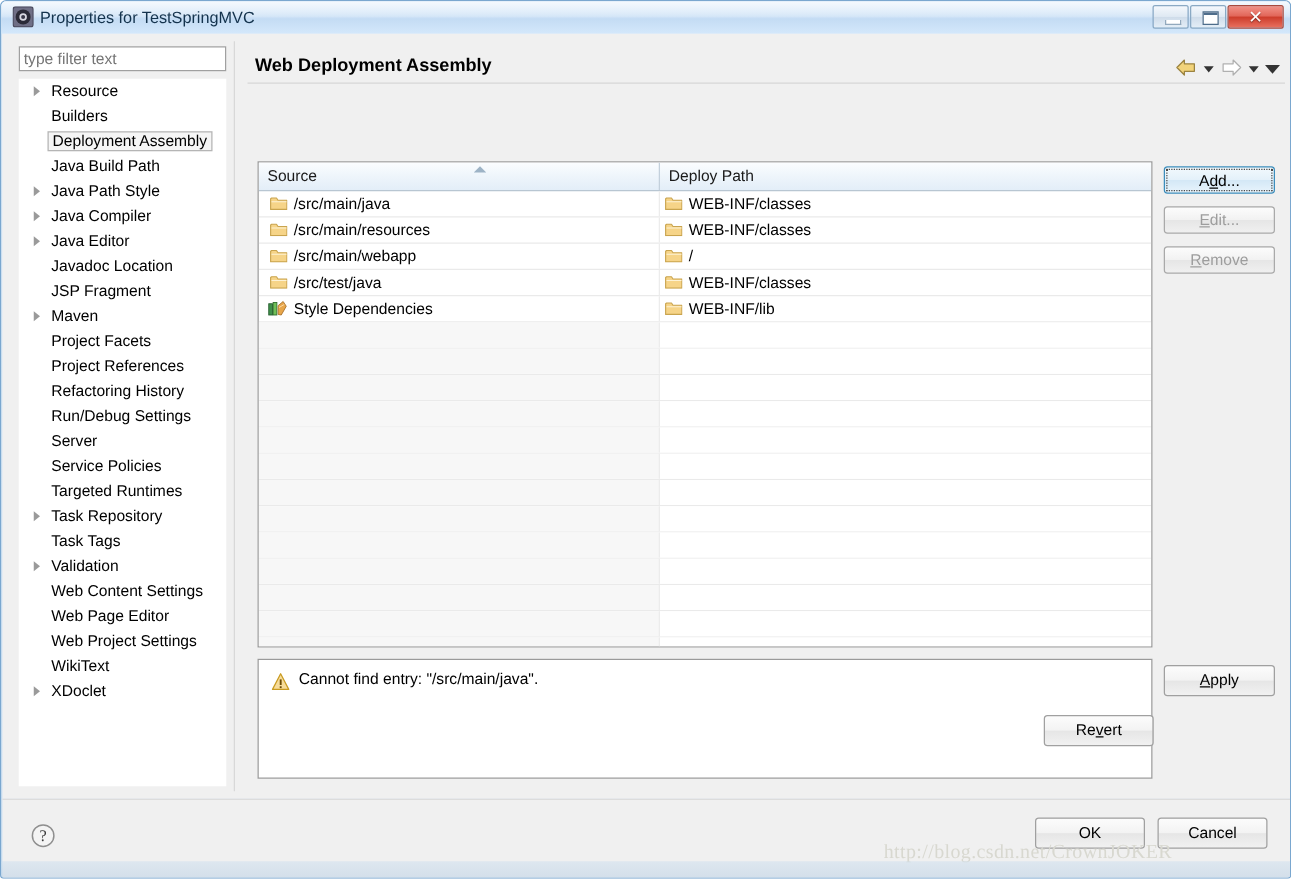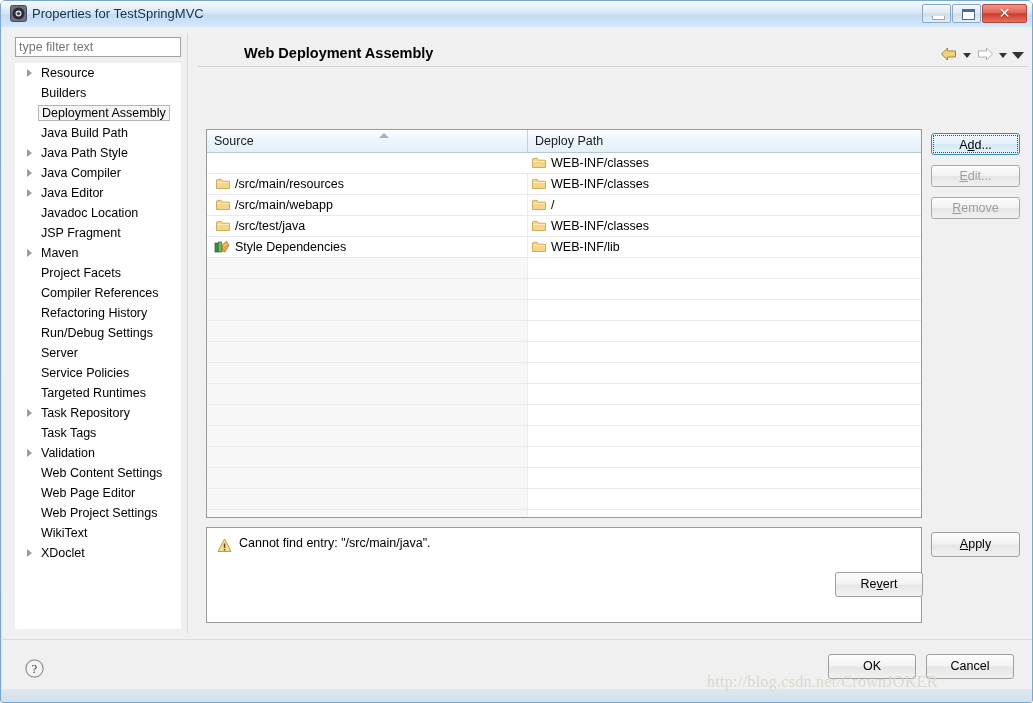--- a/index.html
+++ b/index.html
@@ -87,21 +87,21 @@
   #sash{
     position:absolute;left:185px;top:6px;width:5px;height:600px;
     background:#f0f0f0;border-left:1px solid #d8d8d8;
   }
   
   #content{
     position:absolute;left:196px;top:6px;width:830px;height:600px;
   }
   #page-title{
     position:absolute;left:6px;top:12px;
-    font-size:14.5px;font-weight:bold;color:#000;margin-left:40px;
+    font-size:14.5px;font-weight:bold;color:#000;
   }
   #nav{
     position:absolute;right:4px;top:10px;height:22px;
     display:flex;align-items:center;gap:5px;
   }
   .navarrow{width:18px;height:16px;}
   .navchev{
     width:0;height:0;border-left:4px solid transparent;border-right:4px solid transparent;
     border-top:5px solid #333;margin-top:2px;
   }
@@ -242,21 +242,21 @@
         <div class="tnode"><span class="lbl">Builders</span></div>
         <div class="tnode sel"><span class="lbl">Deployment Assembly</span></div>
         <div class="tnode"><span class="lbl">Java Build Path</span></div>
         <div class="tnode"><div class="arrow"></div><span class="lbl">Java Path Style</span></div>
         <div class="tnode"><div class="arrow"></div><span class="lbl">Java Compiler</span></div>
         <div class="tnode"><div class="arrow"></div><span class="lbl">Java Editor</span></div>
         <div class="tnode"><span class="lbl">Javadoc Location</span></div>
         <div class="tnode"><span class="lbl">JSP Fragment</span></div>
         <div class="tnode"><div class="arrow"></div><span class="lbl">Maven</span></div>
         <div class="tnode"><span class="lbl">Project Facets</span></div>
-        <div class="tnode"><span class="lbl">Compiler References</span></div>
+        <div class="tnode"><span class="lbl">Project References</span></div>
         <div class="tnode"><span class="lbl">Refactoring History</span></div>
         <div class="tnode"><span class="lbl">Run/Debug Settings</span></div>
         <div class="tnode"><span class="lbl">Server</span></div>
         <div class="tnode"><span class="lbl">Service Policies</span></div>
         <div class="tnode"><span class="lbl">Targeted Runtimes</span></div>
         <div class="tnode"><div class="arrow"></div><span class="lbl">Task Repository</span></div>
         <div class="tnode"><span class="lbl">Task Tags</span></div>
         <div class="tnode"><div class="arrow"></div><span class="lbl">Validation</span></div>
         <div class="tnode"><span class="lbl">Web Content Settings</span></div>
         <div class="tnode"><span class="lbl">Web Page Editor</span></div>
@@ -287,20 +287,24 @@
 
 
       <div id="table-wrap">
         <div id="thead">
           <div class="th" id="th-source">Source</div>
           <div id="sort-asc"></div>
           <div class="th" id="th-deploy">Deploy Path</div>
         </div>
         <div id="rows">
             <div class="trow">
+              <div class="cell-src"><svg class="ficon" viewBox="0 0 14 11">
+                  <path d="M0.5 2 L0.5 10.5 L13.5 10.5 L13.5 3.2 L6.4 3.2 L5.2 1.4 L1.3 1.4 Z" fill="#f6d488" stroke="#c9a44e" stroke-width="0.9" stroke-linejoin="round"></path>
+                  <path d="M1.2 4.4 L13.2 4.4" stroke="#fdf2d4" stroke-width="0.8"></path>
+                </svg><span>/src/main/java</span></div>
               <div class="cell-dep"><svg class="ficon" viewBox="0 0 14 11">
                   <path d="M0.5 2 L0.5 10.5 L13.5 10.5 L13.5 3.2 L6.4 3.2 L5.2 1.4 L1.3 1.4 Z" fill="#f6d488" stroke="#c9a44e" stroke-width="0.9" stroke-linejoin="round"></path>
                   <path d="M1.2 4.4 L13.2 4.4" stroke="#fdf2d4" stroke-width="0.8"></path>
                 </svg><span>WEB-INF/classes</span></div>
             </div>
             <div class="trow">
               <div class="cell-src"><svg class="ficon" viewBox="0 0 14 11">
                   <path d="M0.5 2 L0.5 10.5 L13.5 10.5 L13.5 3.2 L6.4 3.2 L5.2 1.4 L1.3 1.4 Z" fill="#f6d488" stroke="#c9a44e" stroke-width="0.9" stroke-linejoin="round"></path>
                   <path d="M1.2 4.4 L13.2 4.4" stroke="#fdf2d4" stroke-width="0.8"></path>
                 </svg><span>/src/main/resources</span></div>

